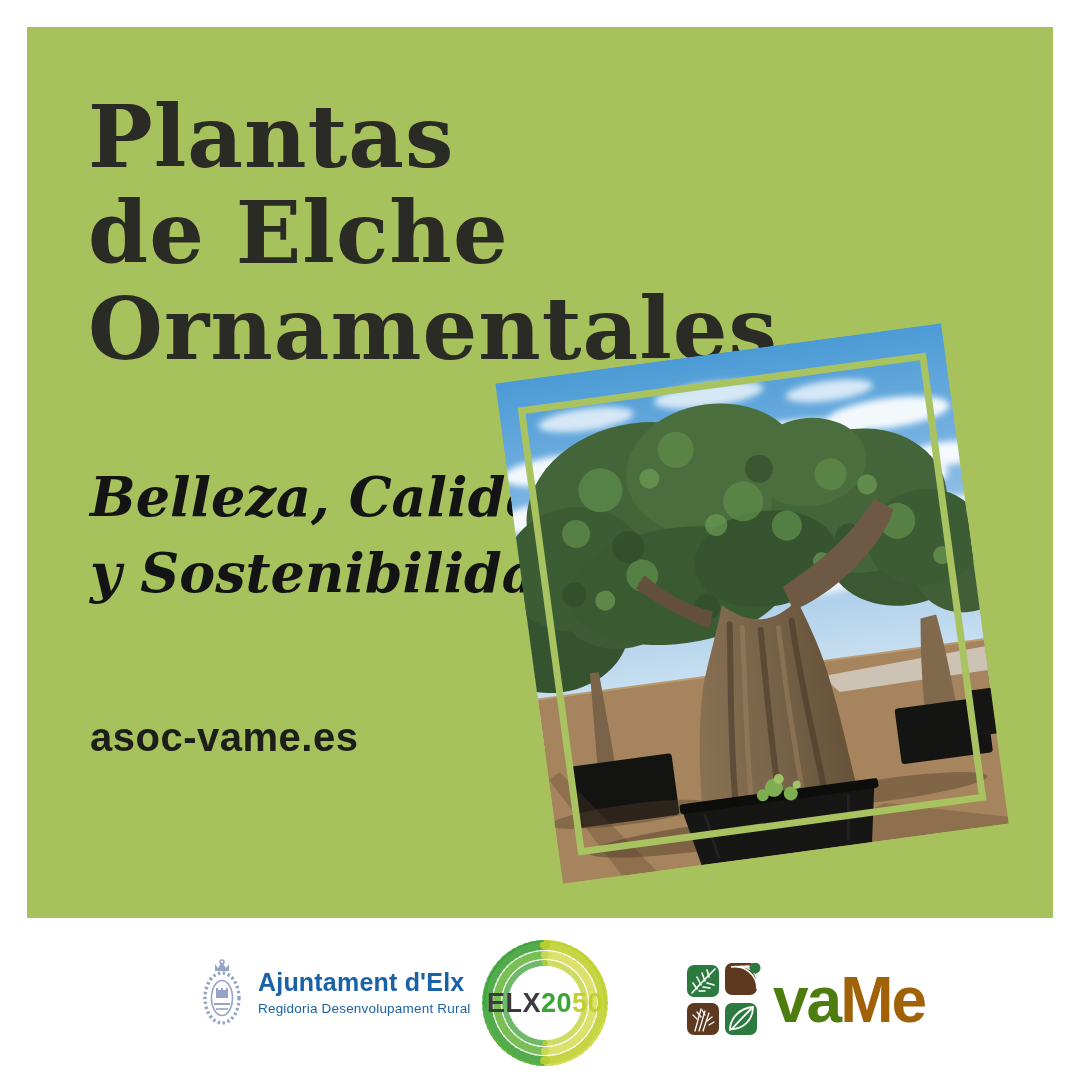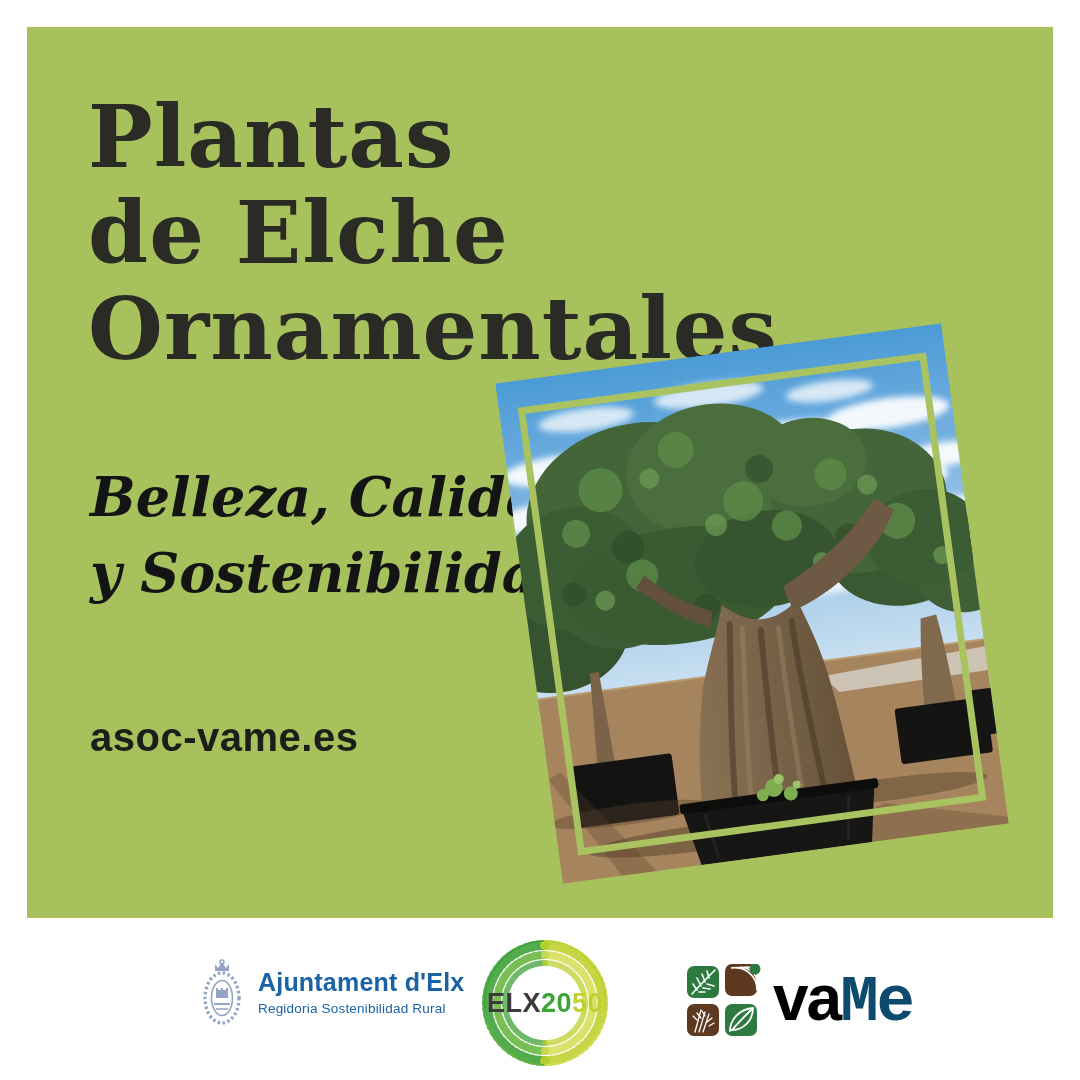--- a/index.html
+++ b/index.html
@@ -33,21 +33,21 @@
   .aj-sub{font-size:13.5px;font-weight:400;margin-top:4px;letter-spacing:0.2px;}
   .logo-elx{position:absolute;left:475px;top:15px;width:140px;height:140px;}
   .logo-elx svg{position:absolute;inset:0;}
   .elx-text{position:absolute;inset:0;display:flex;flex-direction:row;
             align-items:center;justify-content:center;line-height:27px;
             font-weight:700;font-size:27px;letter-spacing:0.5px;}
   .elx-top{color:#3b3b3b;}
   .elx-20{color:#3aa435;text-align:center;} .elx-30{color:#c1d02f;}
   .logo-vame{position:absolute;left:687px;top:45px;display:flex;align-items:center;}
   .vame-text{margin-left:12px;font-size:64px;font-weight:700;letter-spacing:-2px;line-height:70px;}
-  .vame-green{color:#000000;} .vame-brown{color:#0c4a6e;font-family:Liberation Mono, monospace;}
+  .vame-green{color:#4d7c0f;} .vame-brown{color:#a16207;}
 </style>
 </head>
 <body>
 
 <div class="canvas">
 
   <div class="card">
 
     <h1 class="title" style="margin:0;">
       <div>Plantas</div>
@@ -221,21 +221,21 @@
           <path d="M15,13 L15,6 L18,10 L22,4 L26,10 L29,6 L29,13 Z" fill="#94a4c6" stroke="none"></path>
           <ellipse cx="22" cy="40" rx="17" ry="25" stroke-width="3.4" stroke-dasharray="2.5 2.5"></ellipse>
           <ellipse cx="22" cy="40" rx="10.5" ry="17.5" stroke-width="1.6"></ellipse>
           <path d="M16,33 L16,30 L18,30 L18,32 L21,32 L21,30 L23,30 L23,32 L26,32 L26,30 L28,30 L28,33 L28,40 L16,40 Z" fill="#94a4c6" stroke="none"></path>
           <path d="M14,46 L30,46" stroke-width="2"></path>
           <path d="M16,51 L28,51" stroke-width="1.6"></path>
         </g>
       </svg>
       <div class="aj-text">
         <div class="aj-name">Ajuntament d'Elx</div>
-        <div class="aj-sub">Regidoria Sostenibilidad Rural</div>
+        <div class="aj-sub">Regidoria Desenvolupament Rural</div>
       </div>
     </div>
 
     <div class="logo-elx">
       <svg viewBox="0 0 140 140">
         <g fill="none" stroke-linecap="round">
           <path d="M70,12 A58,58 0 0 0 70,128" stroke="#3fa23a" stroke-width="10" stroke-dasharray="2 4" opacity="0.9"></path>
           <path d="M70,12 A58,58 0 0 1 70,128" stroke="#bfd02f" stroke-width="10" stroke-dasharray="2 4" opacity="0.9"></path>
           <path d="M70,22 A48,48 0 0 0 70,118" stroke="#63b437" stroke-width="8" stroke-dasharray="1.5 3.5" opacity="0.85"></path>
           <path d="M70,22 A48,48 0 0 1 70,118" stroke="#d6dc52" stroke-width="8" stroke-dasharray="1.5 3.5" opacity="0.85"></path>

